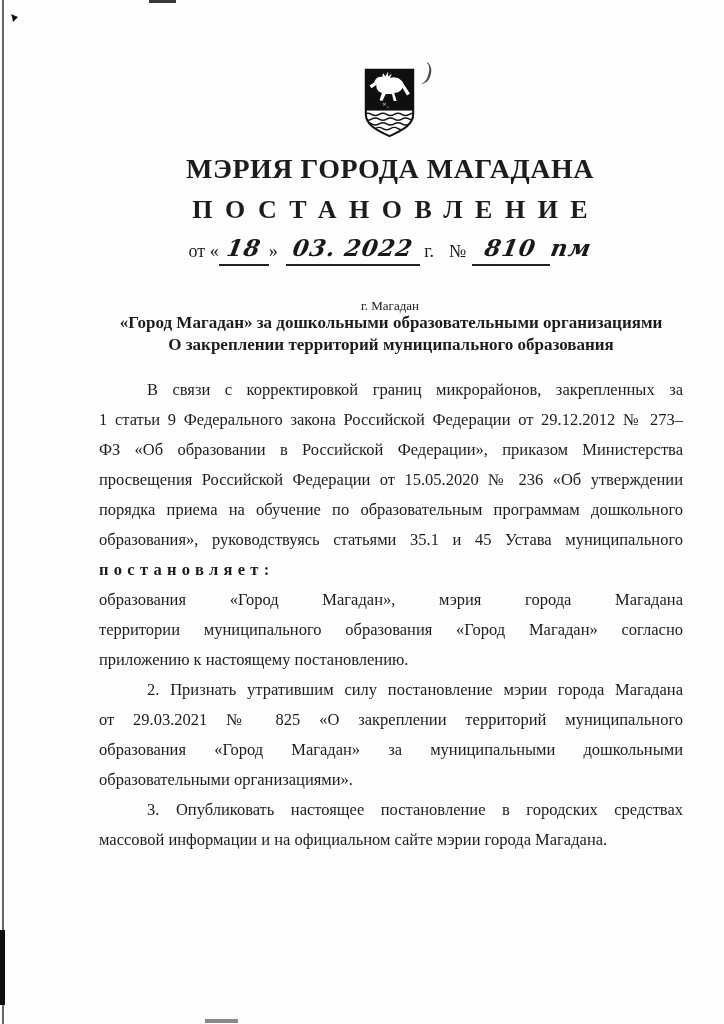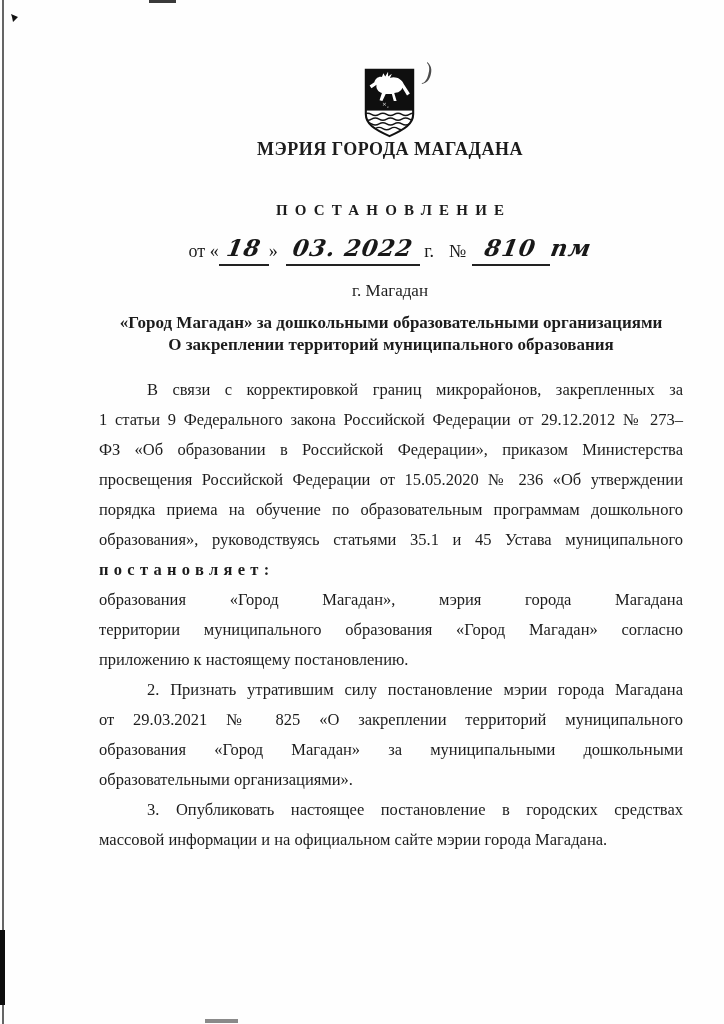--- a/index.html
+++ b/index.html
@@ -21,23 +21,23 @@
   .paren-mark{
     position:absolute;left:424px;top:58px;
     font-size:25px;color:#4d4d4d;transform:rotate(14deg);
     font-family:"Liberation Serif",serif;
   }
   
   .emblem{position:absolute;left:362px;top:67px;width:55px;height:72px;}
   .emblem svg{width:100%;height:100%;display:block;}
   
   .hdr{position:absolute;left:56px;right:0;text-align:center;}
-  .org-name{top:136px;font-size:18px;font-weight:bold;letter-spacing:.5px;line-height:26px;}
-  .doc-type{top:197px;font-size:15px;font-weight:bold;letter-spacing:.48em;text-indent:.48em;line-height:26px;}
-  .city-line{top:278px;font-size:17px;line-height:26px;}
+  .org-name{top:156px;font-size:28px;font-weight:bold;letter-spacing:.5px;line-height:26px;}
+  .doc-type{top:197px;font-size:26px;font-weight:bold;letter-spacing:.48em;text-indent:.48em;line-height:26px;}
+  .city-line{top:293px;font-size:13px;line-height:26px;}
   .date-line{top:232px;font-size:18px;line-height:34px;white-space:nowrap;}
   .blank{
     display:inline-block;border-bottom:2px solid #222;
     padding:0 7px;text-align:center;vertical-align:baseline;line-height:26px;
   }
   .blank.day{min-width:36px;}
   .blank.monthyear{min-width:118px;margin:0 4px;}
   .blank.num{min-width:64px;margin-left:6px;}
   .hw{
     display:inline-block;

